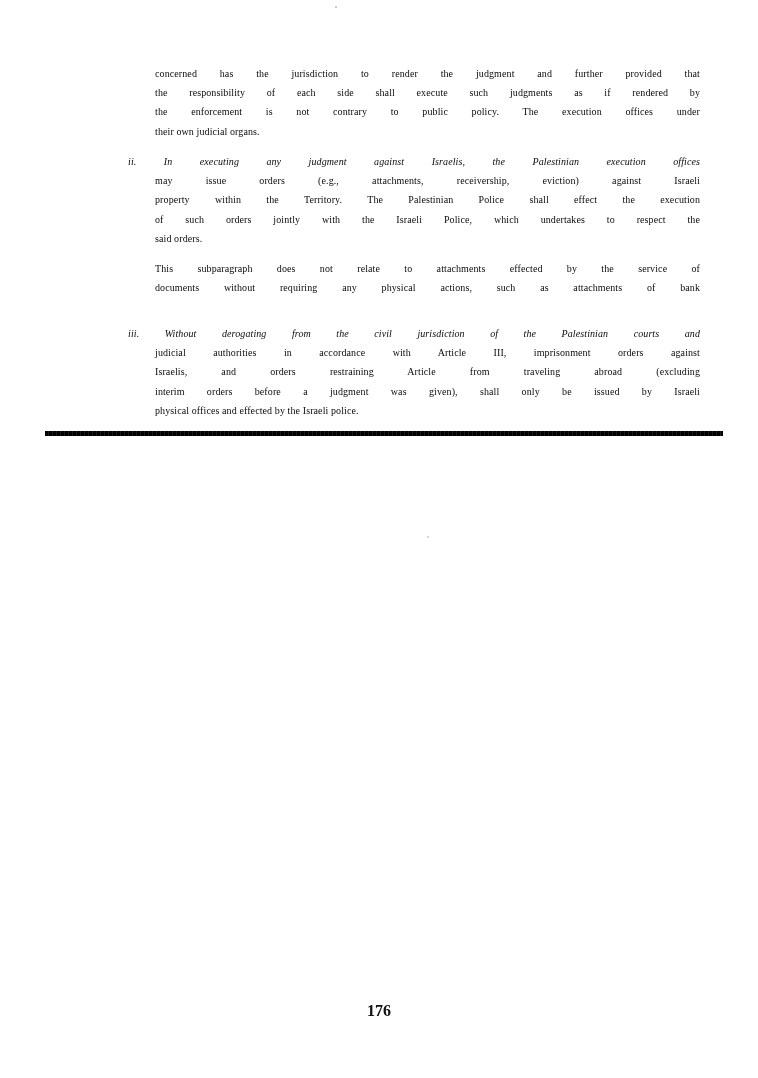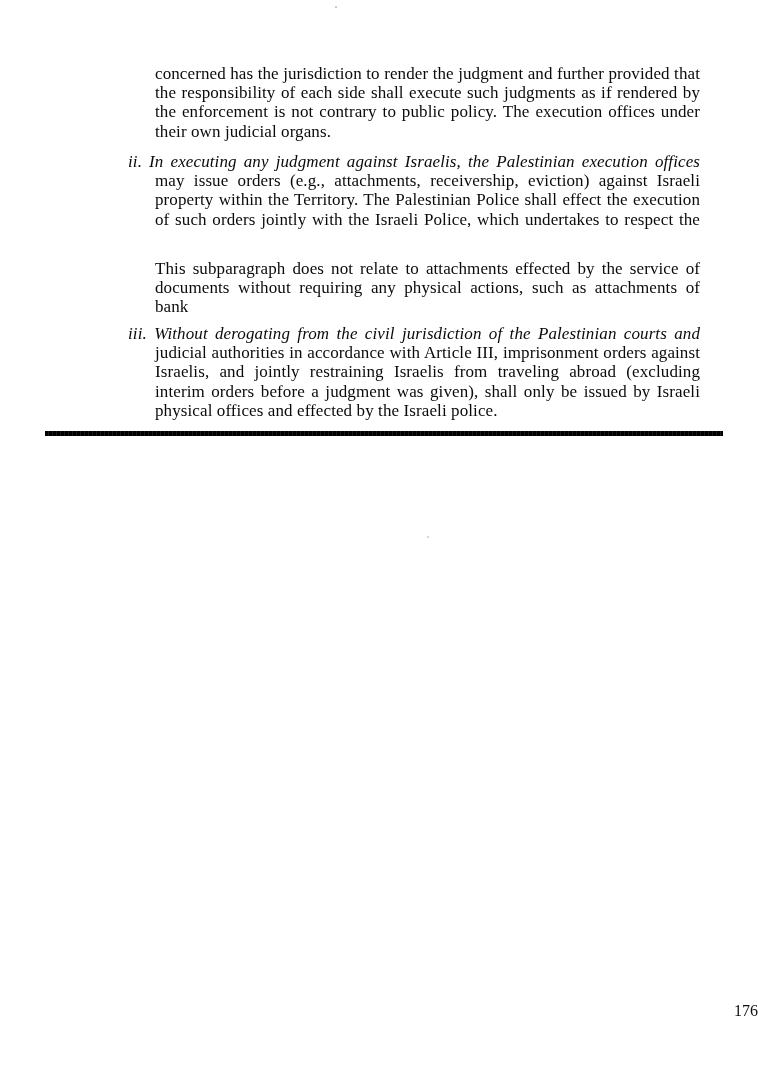--- a/index.html
+++ b/index.html
@@ -20,21 +20,21 @@
     position: absolute;
     left: 155px;
     width: 545px;
   }
   .paragraph {
     position: absolute;
     left: 0;
     width: 545px;
   }
   .pline {
-    font-size: 17px;
+    font-size: 10px;
     line-height: 19.2px;
     text-align: justify;
     text-align-last: justify;
     white-space: normal;
     letter-spacing: 0.1px;
   }
   .pline.hang {
     margin-left: -27px;
     width: 572px;
     font-style: italic;
@@ -50,23 +50,24 @@
     width: 678px;
     height: 5px;
     background: #0b0b0b;
     background-image: repeating-linear-gradient(90deg, #000 0 3px, #1c1c1c 3px 4px);
   }
   .page-number {
     position: absolute;
     left: 0;
     top: 1002px;
     width: 758px;
-    text-align: right;
+    text-align: center;
     font-size: 16px;
     color: #111;
+    font-weight: bold;
   }
   .speck {
     position: absolute;
     border-radius: 50%;
     background: #b8b8b8;
   }
   .speck.top { left: 335px; top: 6px; width: 2px; height: 2px; }
   .speck.mid { left: 427px; top: 536px; width: 2px; height: 2px; background: #c9c9c9; }
 </style>
 </head>
@@ -82,29 +83,30 @@
         <div class="pline">concerned  has the jurisdiction to render the judgment and further provided that</div>
         <div class="pline">the  responsibility  of   each side shall execute such judgments as if rendered by</div>
         <div class="pline">the  enforcement  is  not  contrary to public policy. The execution offices under</div>
         <div class="pline last">their own judicial organs.</div>
       </div>
       <div class="paragraph" style="top: 152px;">
         <div class="pline hang">ii. In  executing  any  judgment  against   Israelis, the Palestinian execution offices</div>
         <div class="pline">may    issue  orders  (e.g.,  attachments,  receivership,  eviction)  against  Israeli</div>
         <div class="pline">property  within   the  Territory. The Palestinian Police shall effect the execution</div>
         <div class="pline">of  such  orders  jointly   with the Israeli Police, which undertakes to respect the</div>
+        <div class="pline last">said orders.</div>
       </div>
       <div class="paragraph" style="top: 259px;">
         <div class="pline">This  subparagraph  does  not  relate  to  attachments   effected by the service of</div>
         <div class="pline">documents  without requiring any physical actions, such as attachments of bank</div>
       </div>
       <div class="paragraph" style="top: 324px;">
         <div class="pline hang">iii. Without  derogating  from  the  civil  jurisdiction  of   the Palestinian courts and</div>
         <div class="pline">judicial   authorities in accordance with Article III, imprisonment orders against</div>
-        <div class="pline">Israelis,   and   jointly    restraining  Israelis  from  traveling  abroad  (excluding</div>
+        <div class="pline">Israelis,   and   orders    restraining  Article  from  traveling  abroad  (excluding</div>
         <div class="pline">interim  orders  before  a  judgment  was   given), shall only be issued by Israeli</div>
         <div class="pline last">physical offices and effected by the Israeli police.</div>
       </div>
     </div>
 
   <div class="rule"></div>
 
   <div class="page-number">176</div>
 
 </div>

